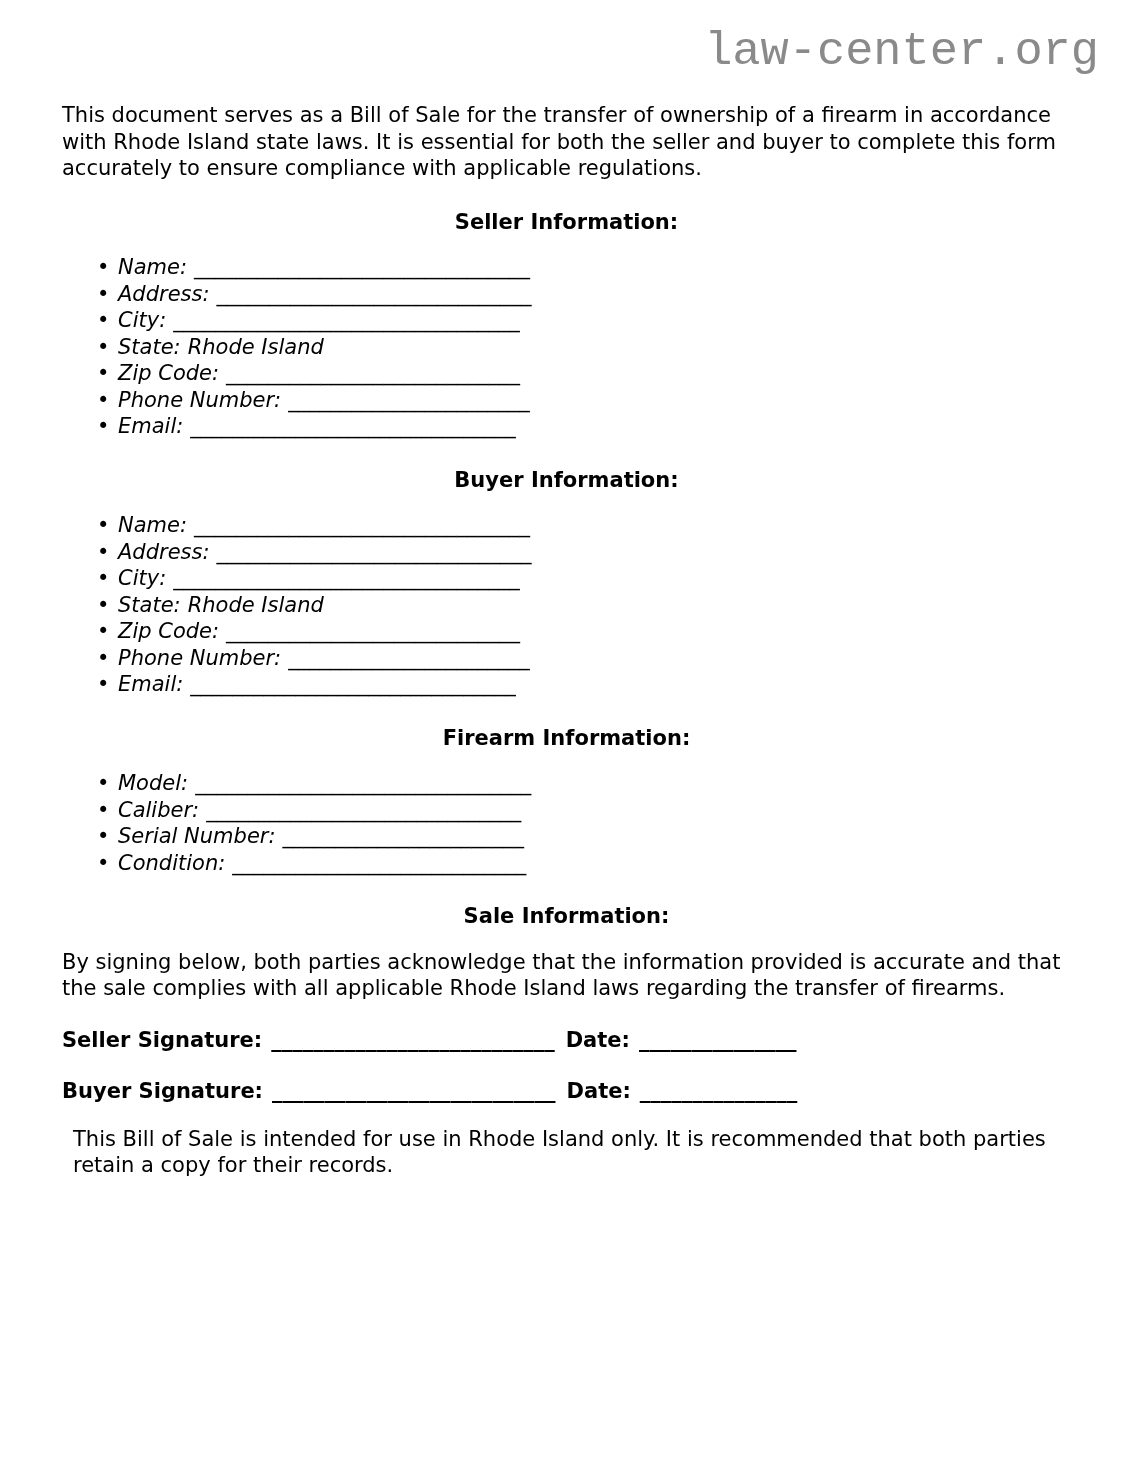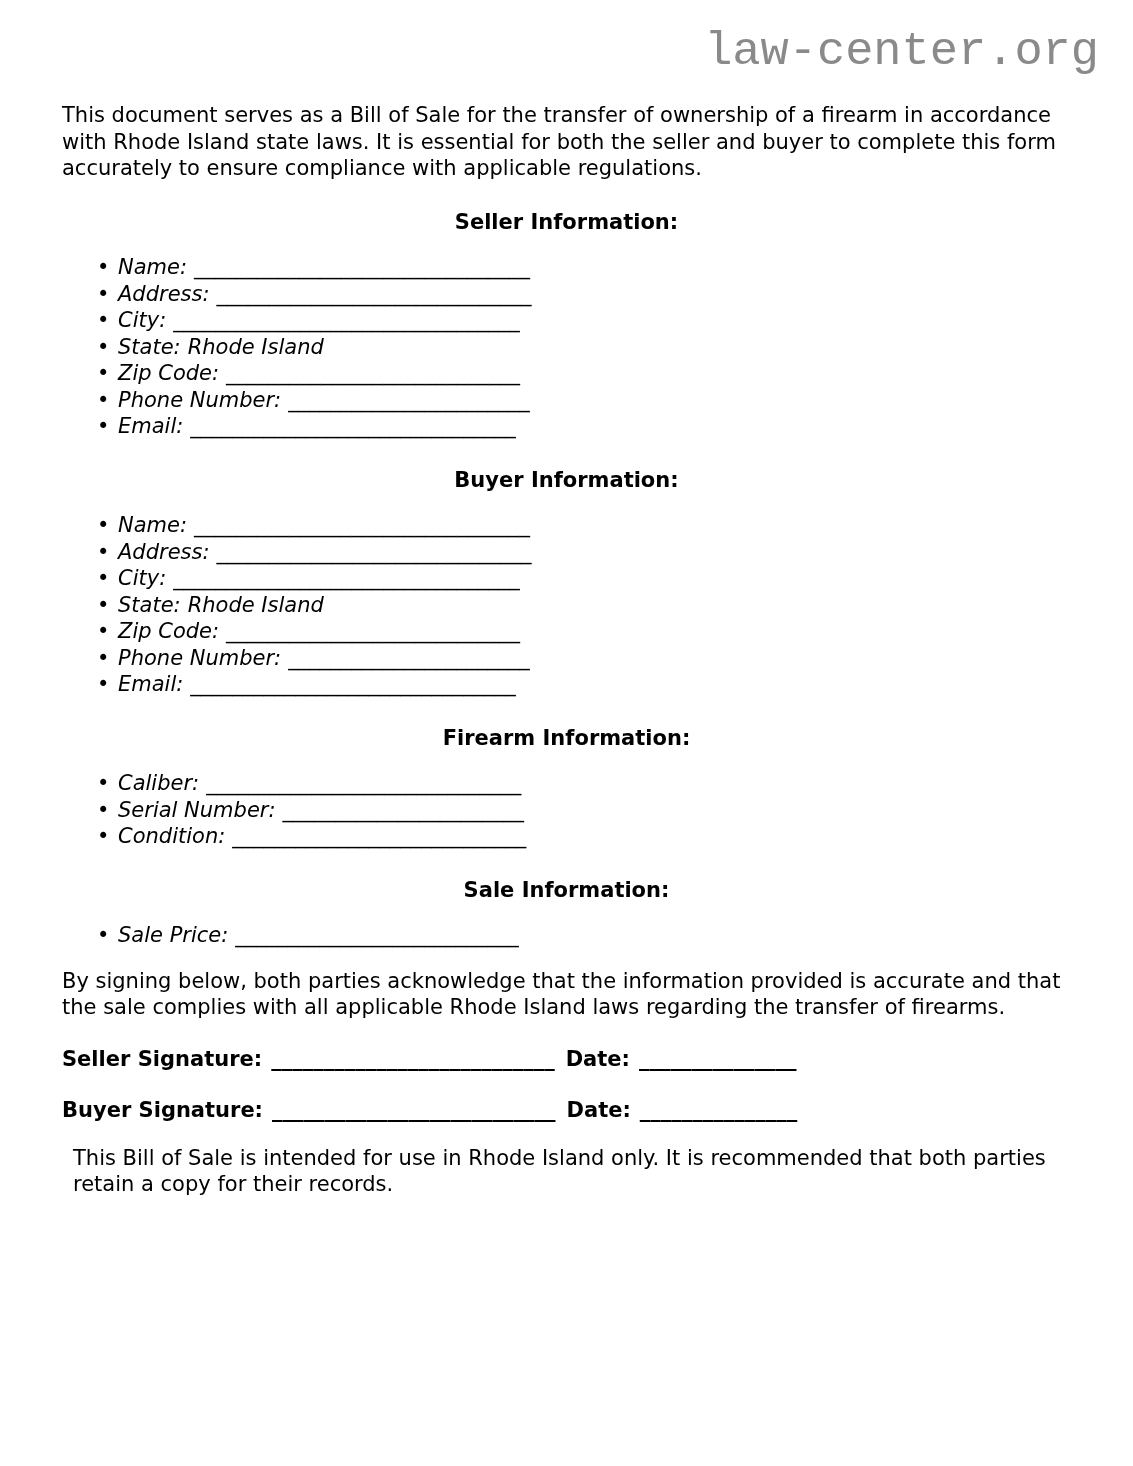--- a/index.html
+++ b/index.html
@@ -59,28 +59,28 @@
     <li><span class="lbl">Address:</span><span class="fill">______________________________</span></li>
     <li><span class="lbl">City:</span><span class="fill">_________________________________</span></li>
     <li><span class="lbl">State:</span><span class="fill">Rhode Island</span></li>
     <li><span class="lbl">Zip Code:</span><span class="fill">____________________________</span></li>
     <li><span class="lbl">Phone Number:</span><span class="fill">_______________________</span></li>
     <li><span class="lbl">Email:</span><span class="fill">_______________________________</span></li>
   </ul>
 
   <h2 class="section-heading">Firearm Information:</h2>
   <ul class="fields">
+    <li><span class="lbl">Model:</span><span class="fill">________________________________</span></li>
     <li><span class="lbl">Caliber:</span><span class="fill">______________________________</span></li>
     <li><span class="lbl">Serial Number:</span><span class="fill">_______________________</span></li>
     <li><span class="lbl">Condition:</span><span class="fill">____________________________</span></li>
   </ul>
 
   <h2 class="section-heading">Sale Information:</h2>
   <ul class="fields">
-    <li><span class="lbl">Sale Price:</span><span class="fill">___________________________</span></li>
   </ul>
 
   <p class="ack">By signing below, both parties acknowledge that the information provided is accurate and that the sale complies with all applicable Rhode Island laws regarding the transfer of firearms.</p>
 
   <div class="sig-row">
     <span class="lbl">Seller Signature:</span><span class="line">___________________________</span><span class="date-lbl">Date:</span><span class="line">_______________</span>
   </div>
 
   <div class="sig-row">
     <span class="lbl">Buyer Signature:</span><span class="line">___________________________</span><span class="date-lbl">Date:</span><span class="line">_______________</span>

